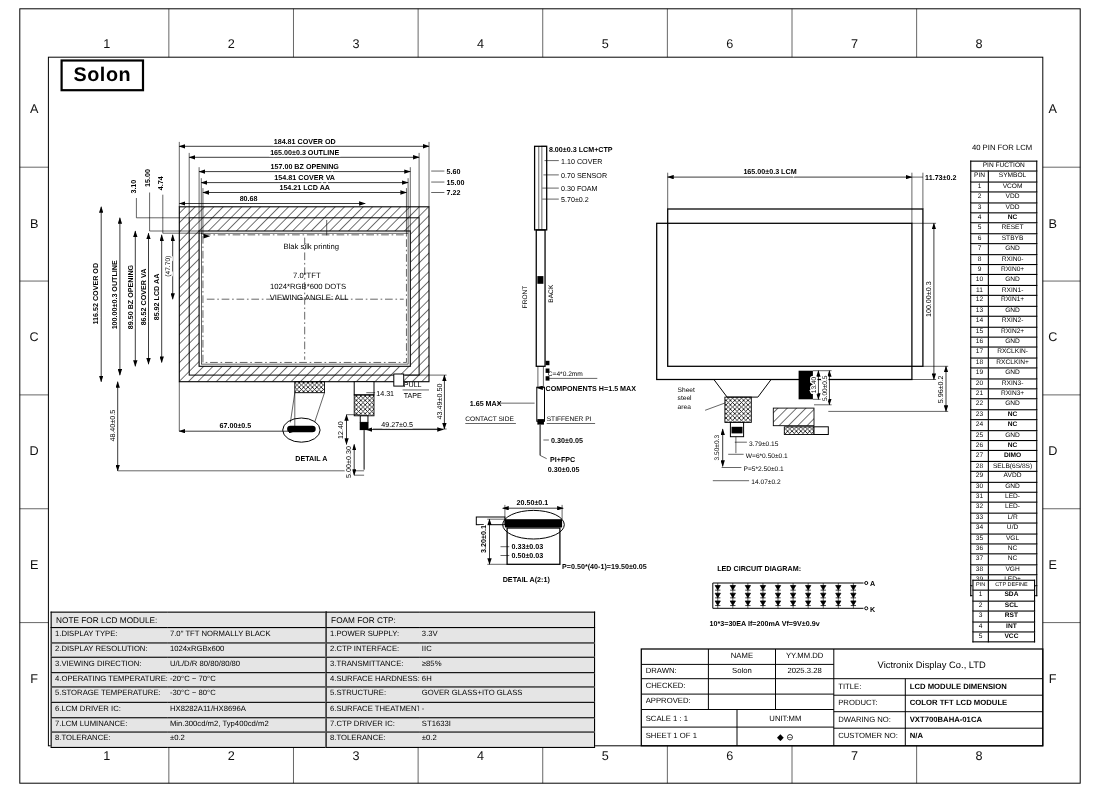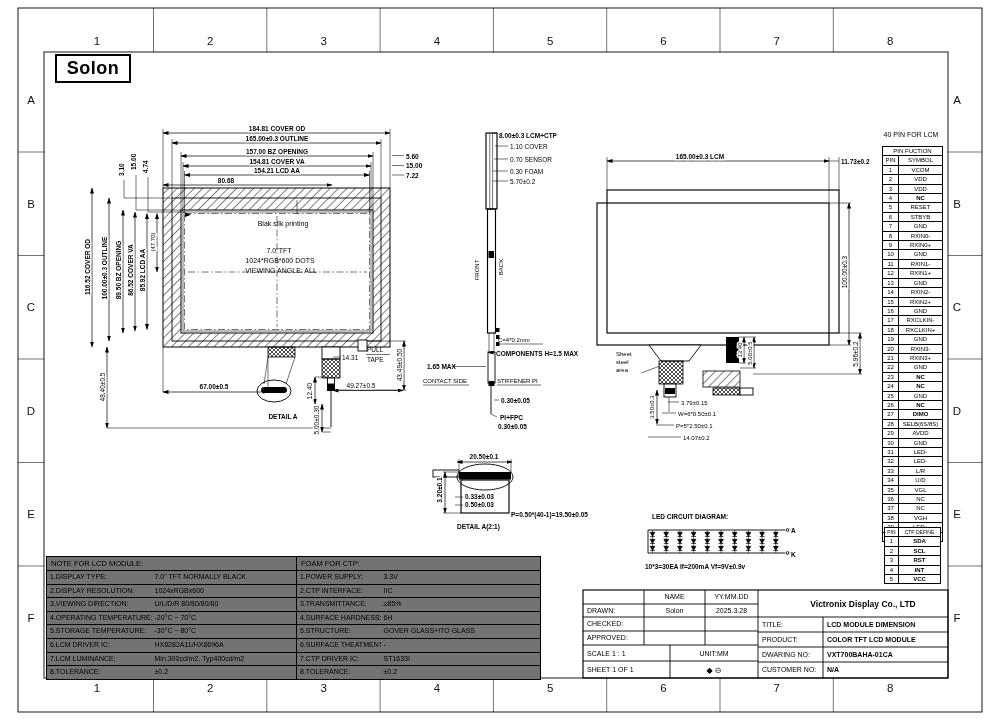--- a/index.html
+++ b/index.html
@@ -20,21 +20,21 @@
   .s{font-size:7px}
   .h{paint-order:stroke;stroke:#fff;stroke-width:2.6px}
   .coord{position:absolute;transform:translate(-50%,-50%);font-size:11.5px;color:#111}
   .rohs{position:absolute;left:55px;top:54px;width:72px;height:25px;border:2.6px solid #000;
         text-align:center;font-size:18px;font-weight:bold;line-height:25px;letter-spacing:.5px}
   .cap{position:absolute;font-size:7px;white-space:nowrap}
   .pins{position:absolute;border-collapse:collapse;background:#fff;table-layout:fixed}
   .pins td,.pins th{border:.8px solid #000;font-size:6px;font-weight:normal;text-align:center;
         padding:0;height:8.2px;line-height:8.4px;white-space:nowrap;overflow:hidden}
   .pins .b{font-weight:bold}
-  .notes{position:absolute;border-collapse:collapse;background:#737373;table-layout:fixed}
+  .notes{position:absolute;border-collapse:collapse;background:#e5e5e5;table-layout:fixed}
   .notes th{border:1.1px solid #000;font-size:7.5px;font-weight:normal;text-align:left;
         padding:1px 4px;height:11px;white-space:nowrap}
   .notes td{border-top:1px solid #000;border-bottom:1px solid #000;font-size:7px;
         padding:0 3px;height:12.6px;line-height:12.6px;white-space:nowrap;overflow:hidden}
   .notes{border:1.2px solid #000}
   .tbx{position:absolute;font-size:7px;white-space:nowrap;overflow:hidden}
   .tbx.c{text-align:center}
   .tbx.bold{font-weight:bold}
 </style>
 </head>
@@ -721,21 +721,21 @@
   <span class="tbx c" style="left:705px;top:593px;width:53px;">YY.MM.DD</span>
   <span class="tbx" style="left:587px;top:607px;width:55px;">DRAWN:</span>
   <span class="tbx c" style="left:644px;top:607px;width:61px;">Solon</span>
   <span class="tbx c" style="left:705px;top:607px;width:53px;">2025.3.28</span>
   <span class="tbx" style="left:587px;top:620px;width:55px;">CHECKED:</span>
   <span class="tbx" style="left:587px;top:634px;width:55px;">APPROVED:</span>
   <span class="tbx" style="left:587px;top:650px;width:80px;">SCALE 1 : 1</span>
   <span class="tbx c" style="left:670px;top:650px;width:88px;">UNIT:MM</span>
   <span class="tbx" style="left:587px;top:666px;width:80px;">SHEET 1 OF 1</span>
   <span class="tbx c" style="left:670px;top:666px;width:88px;font-size:8px;">◆ ⊖</span>
-  <span class="tbx c" style="left:768px;top:599px;width:190px;font-size:8.5px;font-weight:bold;">Victronix Display Co., LTD</span>
+  <span class="tbx c" style="left:752px;top:599px;width:190px;font-size:8.5px;">Victronix Display Co., LTD</span>
   <span class="tbx" style="left:762px;top:621px;width:59px;">TITLE:</span>
   <span class="tbx bold" style="left:827px;top:621px;width:119px;">LCD MODULE DIMENSION</span>
   <span class="tbx" style="left:762px;top:636px;width:59px;">PRODUCT:</span>
   <span class="tbx bold" style="left:827px;top:636px;width:119px;">COLOR TFT LCD MODULE</span>
   <span class="tbx" style="left:762px;top:651px;width:59px;">DWARING NO:</span>
   <span class="tbx bold" style="left:827px;top:651px;width:119px;">VXT700BAHA-01CA</span>
   <span class="tbx" style="left:762px;top:666px;width:59px;">CUSTOMER NO:</span>
   <span class="tbx bold" style="left:827px;top:666px;width:119px;">N/A</span>
 </div>
 

